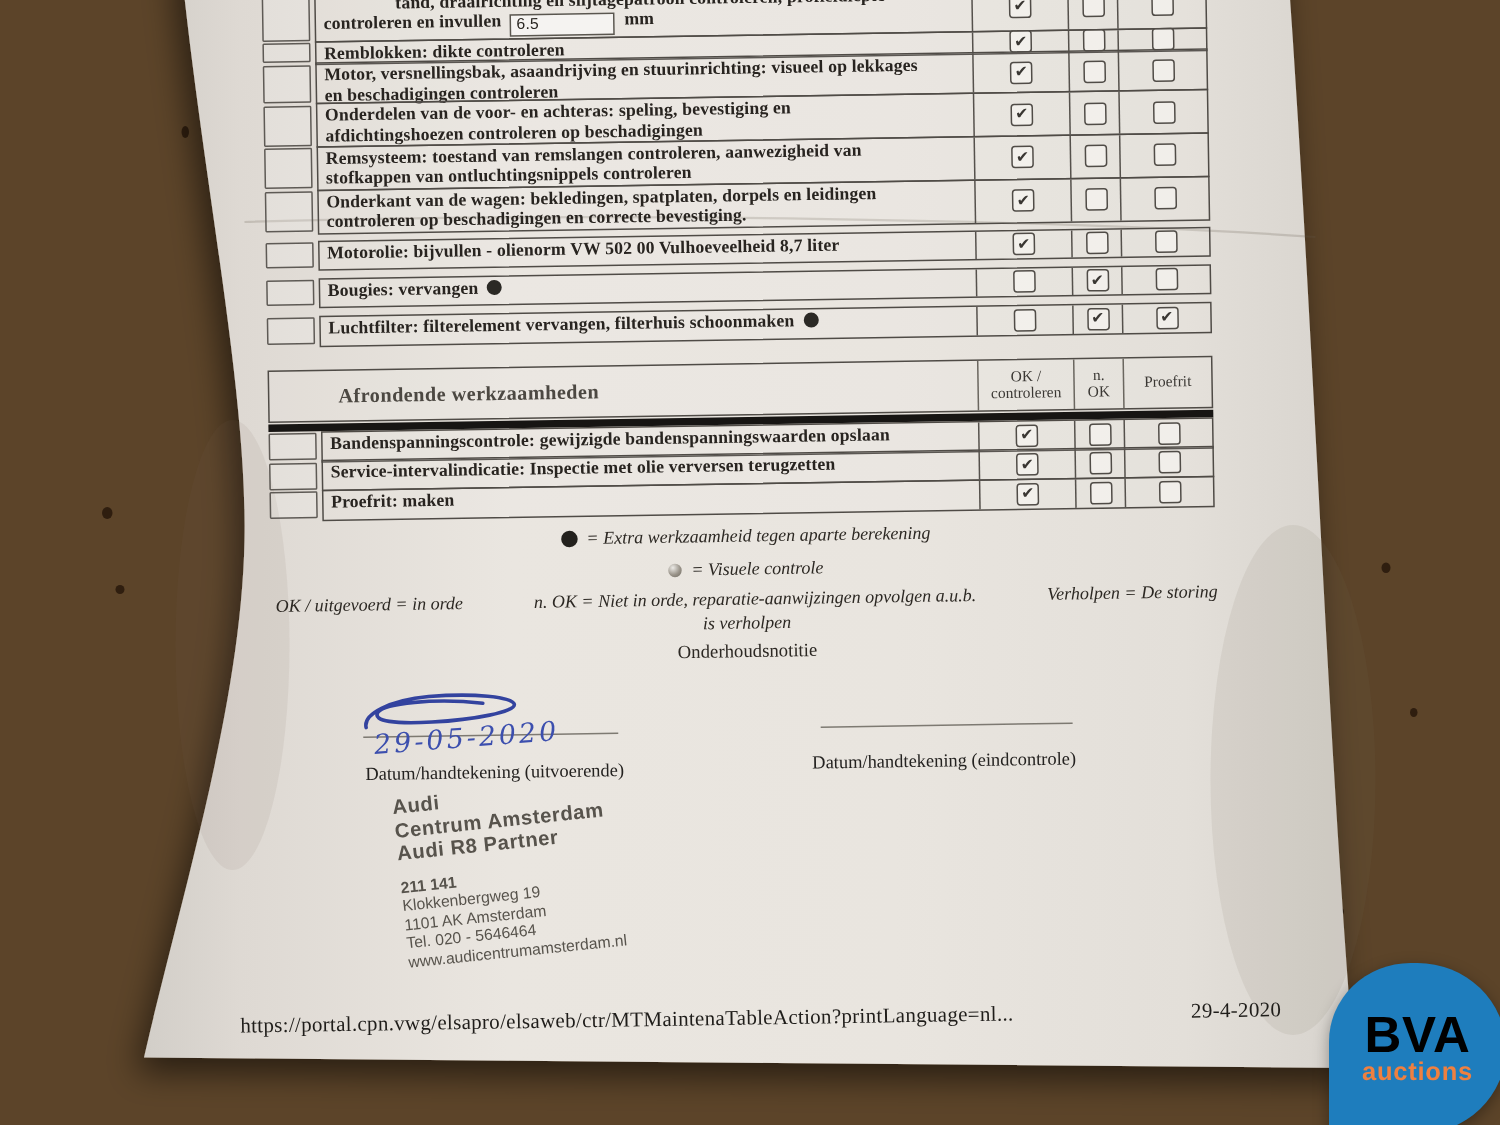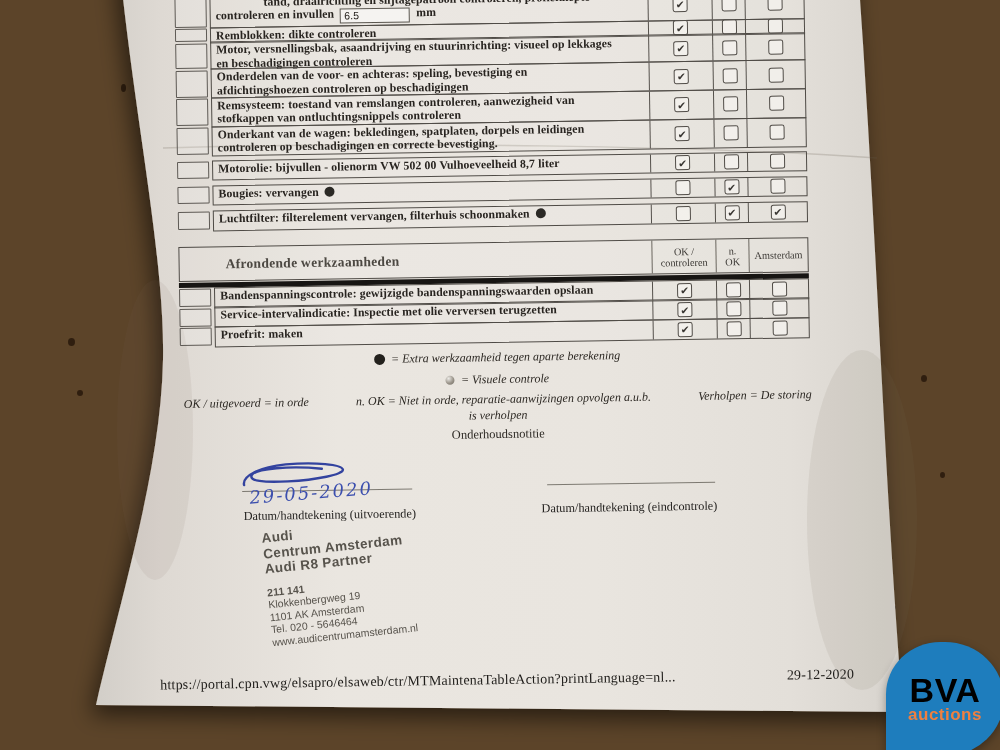--- a/index.html
+++ b/index.html
@@ -299,21 +299,21 @@
       <div class="t2title">Afrondende werkzaamheden</div>
       <div class="hcol cb-ok">
         <span>OK /</span>
         <span>controleren</span>
       </div>
       <div class="hcol cb-nok">
         <span>n.</span>
         <span>OK</span>
       </div>
       <div class="hcol cb-ver">
-        <span>Amsterdam</span>
+        <span>Proefrit</span>
       </div>
     </div>
     <div class="blackbar"></div>
     <div id="t2rows">
         <div class="trow" style="height: 21px; margin-top: 0px;">
           <div class="stub"></div>
           <div class="cellwrap">
             <div class="txt">
               <div>Bandenspanningscontrole: gewijzigde bandenspanningswaarden opslaan</div>
             </div>
@@ -400,20 +400,20 @@
     <div class="big">Audi R8 Partner</div>
     <div class="code">211 141</div>
     <div class="small">Klokkenbergweg 19</div>
     <div class="small">1101 AK  Amsterdam</div>
     <div class="small">Tel. 020 - 5646464</div>
     <div class="small">www.audicentrumamsterdam.nl</div>
   </div>
 
   <div class="footer">
     <span>https://portal.cpn.vwg/elsapro/elsaweb/ctr/MTMaintenaTableAction?printLanguage=nl...</span>
-    <span>29-12-2020</span>
+    <span>29-4-2020</span>
   </div>
 </div>
 
 <div class="bva" style="background: rgb(30, 125, 189);">
   <div class="bva-main" style="color: #000000;">BVA</div>
   <div class="bva-sub" style="color: rgb(239, 128, 64);">auctions</div>
 </div>
 
 </body></html>

